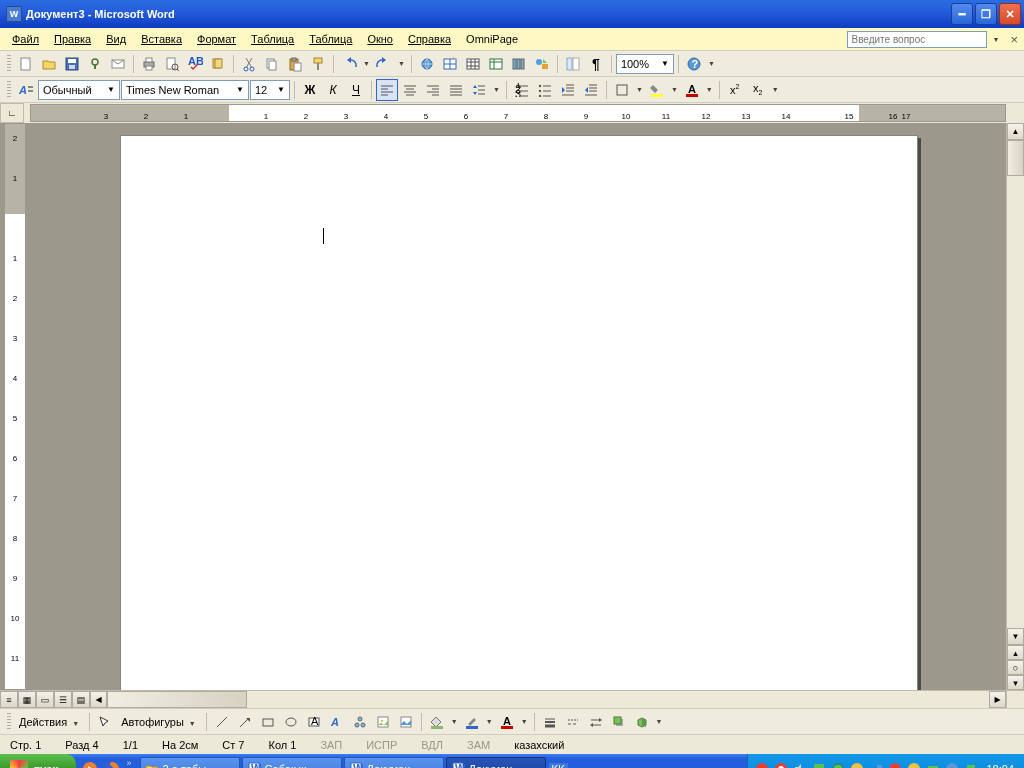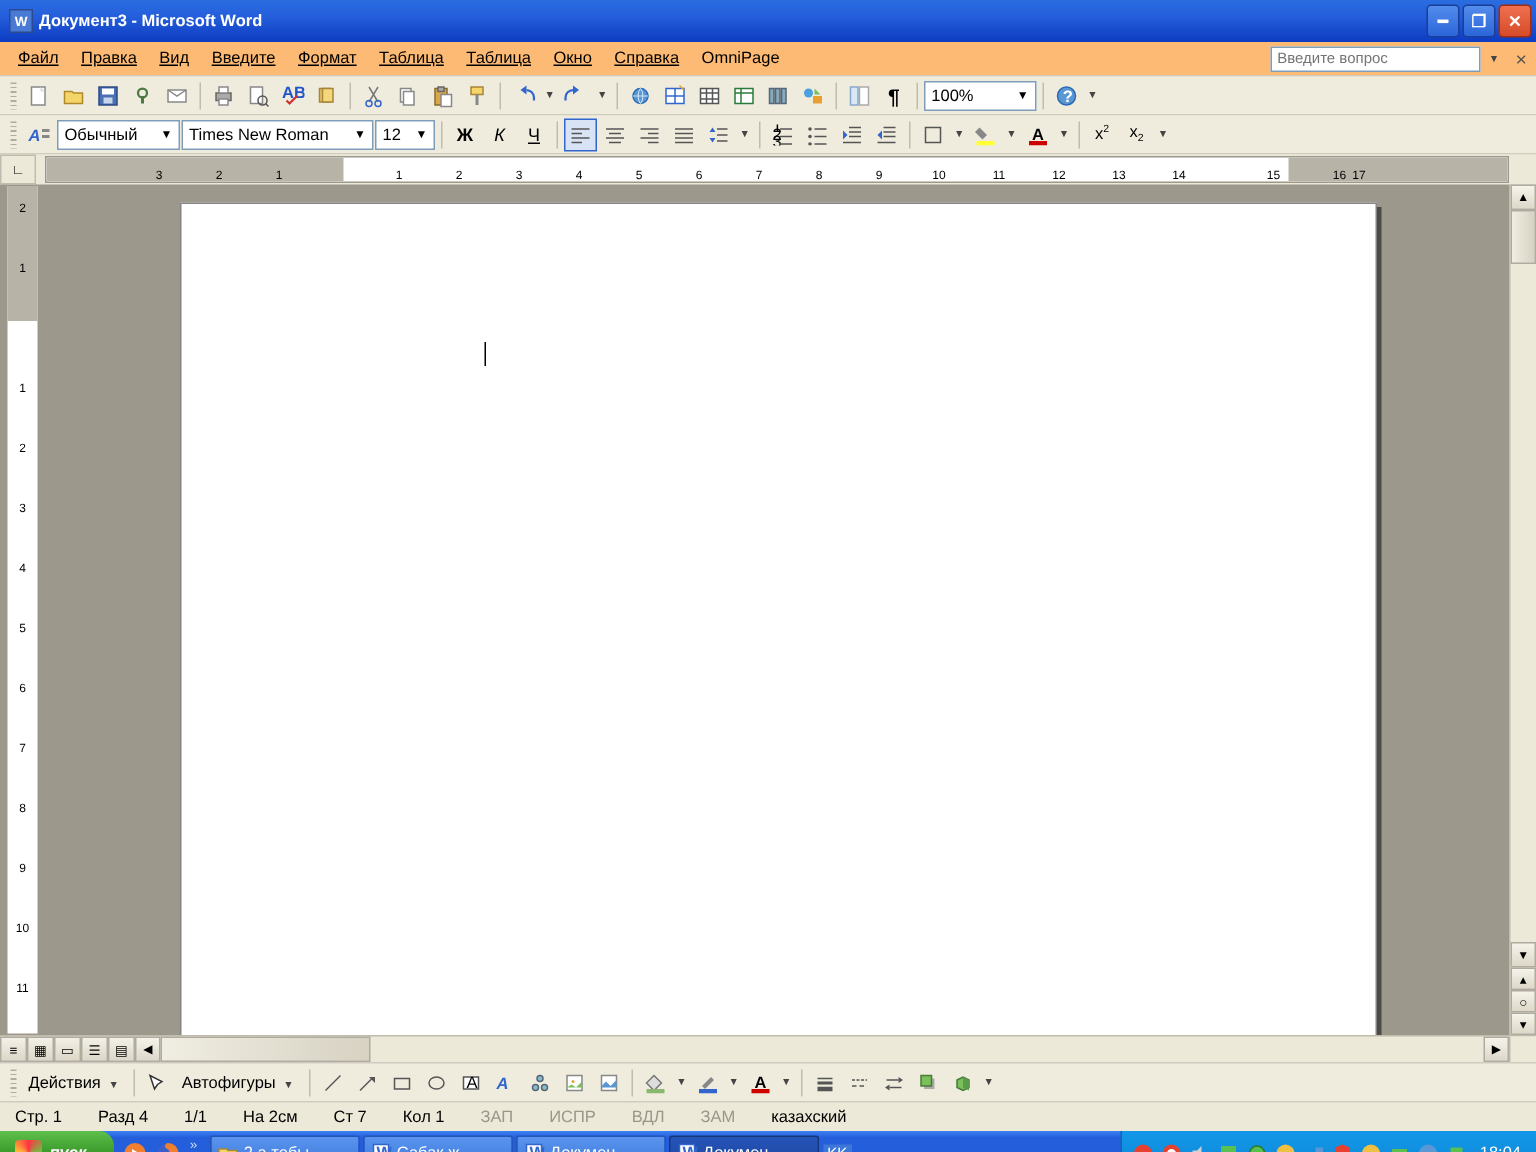--- a/index.html
+++ b/index.html
@@ -7,21 +7,21 @@
 
 
 .titlebar { height:28px; background:linear-gradient(to bottom,#2a6de0 0%,#245edb 40%,#0d3bc1 100%); display:flex; align-items:center; color:#fff; font-weight:bold; padding:0 2px; }
 .title-icon { width:16px; height:16px; background:#4a7bd4; border:1px solid #2c4b8f; margin:0 4px; display:flex; align-items:center; justify-content:center; font-size:9px; color:#fff; }
 .titlebar .spacer { flex:1; }
 .winbtn { width:22px; height:22px; margin:0 1px; border-radius:3px; display:flex; align-items:center; justify-content:center; font-weight:bold; }
 .winbtn.min,.winbtn.max { background:linear-gradient(#538cec,#2b66d9); border:1px solid #1a3f9a; color:#fff; }
 .winbtn.close { background:linear-gradient(#f07050,#d64b28); border:1px solid #a12c10; color:#fff; }
 
 
-.menubar { height:23px; background:#fdba74; display:flex; align-items:center; padding:0 6px; border-bottom:1px solid #d0ccc0; gap:3px; }
+.menubar { height:23px; background:#fef9c3; display:flex; align-items:center; padding:0 6px; border-bottom:1px solid #d0ccc0; gap:3px; }
 .menuitem { padding:2px 6px; cursor:default; }
 .menuitem u { text-decoration:underline; }
 .helpbox { margin-left:auto; width:140px; height:17px; border:1px solid #7f9db9; background:#fff; color:#a0a0a0; padding:1px 3px; font-size:10px; }
 .menubar .closex { margin-left:6px; font-size:13px; color:#555; }
 
 
 .toolbar { height:26px; background:#efecde; border-bottom:1px solid #d0ccc0; display:flex; align-items:center; padding:0 4px; gap:1px; }
 .grip { width:4px; height:18px; background:repeating-linear-gradient(to bottom,#b0aca0 0 1px,transparent 1px 3px); margin:0 3px; }
 .tbtn { width:22px; height:22px; display:flex; align-items:center; justify-content:center; border:1px solid transparent; cursor:default; }
 .sep { width:1px; height:18px; background:#c0bbac; margin:0 3px; }
@@ -89,21 +89,21 @@
   <div class="spacer"></div>
   <div class="winbtn min">━</div>
   <div class="winbtn max">❐</div>
   <div class="winbtn close">✕</div>
 </div>
 
 <div class="menubar">
   <span class="menuitem"><u>Файл</u></span>
   <span class="menuitem"><u>Правка</u></span>
   <span class="menuitem"><u>Вид</u></span>
-  <span class="menuitem"><u>Введите</u></span>
+  <span class="menuitem"><u>Вставка</u></span>
   <span class="menuitem"><u>Формат</u></span>
   <span class="menuitem"><u>Таблица</u></span>
   <span class="menuitem"><u>Таблица</u></span>
   <span class="menuitem"><u>Окно</u></span>
   <span class="menuitem"><u>Справка</u></span>
   <span class="menuitem">OmniPage</span>
   <input class="helpbox" placeholder="Введите вопрос" style="">
   <span class="ddarrow">▼</span>
   <span class="closex">×</span>
 </div>
@@ -256,21 +256,21 @@
     </div>
   <div class="sep"></div>
   <div class="tbtn">
       <svg width="16" height="16">
         <rect x="2" y="2" width="5" height="12" fill="#d8e8f8" stroke="#88a8c8"></rect>
         <rect x="8" y="2" width="6" height="12" fill="#fff" stroke="#aaa"></rect>
       </svg>
     </div>
   <div class="tbtn" style="font-weight:bold;font-size:14px">¶</div>
   <div class="sep"></div>
-  <div class="combo" style="width:75px">
+  <div class="combo" style="width:58px">
       <span>100%</span>
       <span style="flex:1"></span>
       <span class="dd">▼</span>
     </div>
   <div class="sep"></div>
   <div class="tbtn">
       <svg width="16" height="16">
         <circle cx="8" cy="8" r="6" fill="#5a98d5" stroke="#2b6bb5"></circle>
         <text x="5.5" y="12" font-size="10" fill="#fff" font-weight="bold">?</text>
       </svg>

